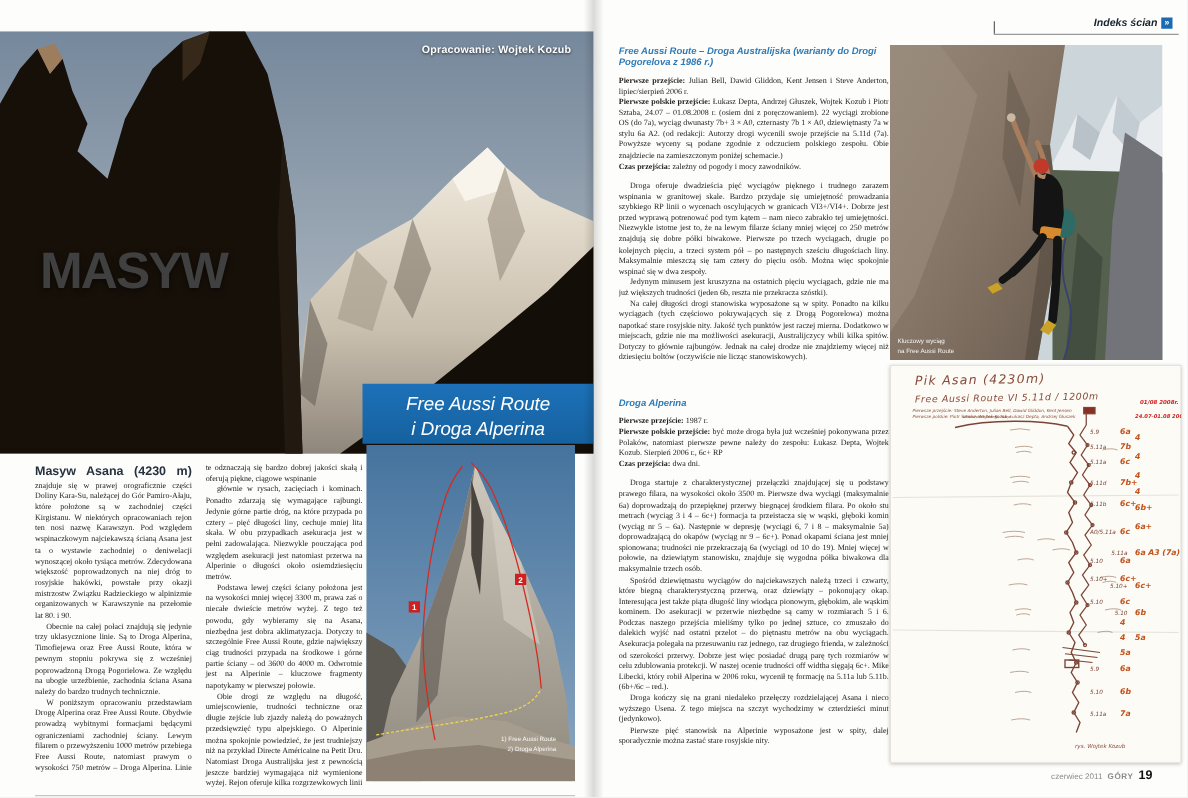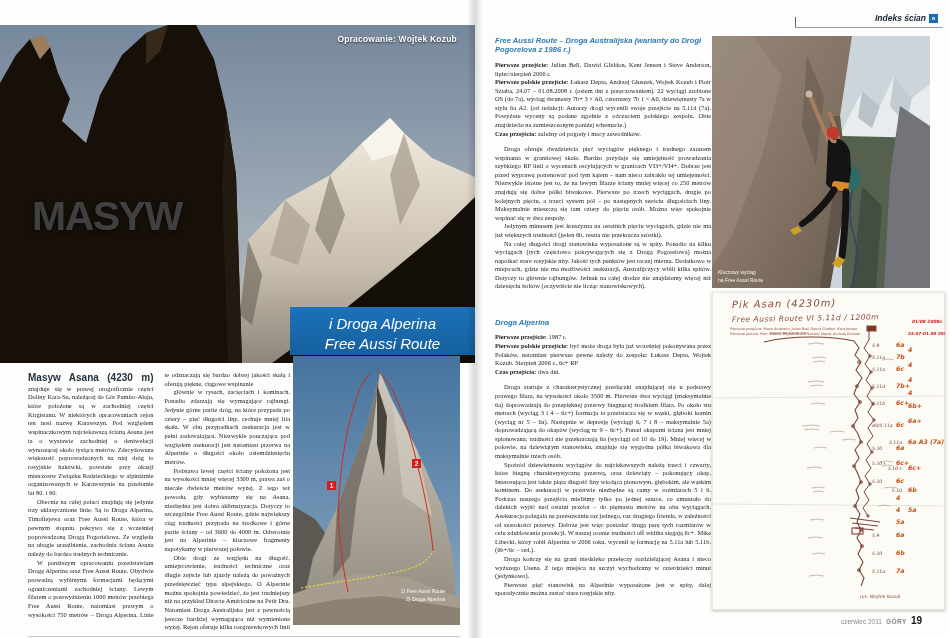--- a/index.html
+++ b/index.html
@@ -106,22 +106,22 @@
       <path d="M272,338 L330,296 L392,246 L438,208 L475,172 L475,338 Z" fill="#140e08"></path>
     </svg>
 
     <div id="photo-credit">Opracowanie: Wojtek Kozub</div>
 
     <div id="main-title">
       <div class="t-line">MASYW</div>
     </div>
 
     <div id="blue-banner">
+      <div>Free Aussi Route</div>
       <div>i Droga Alperina</div>
-      <div>Free Aussi Route</div>
     </div>
 
     <div id="article">
       <p><span class="lead-head">Masyw Asana (4230 m)</span> <span>znajduje się w prawej orograficznie części Doliny Kara-Su, należącej do Gór Pamiro-Ałaju, które położone są w zachodniej części Kirgistanu. W niektórych opracowaniach rejon ten nosi nazwę Karawszyn. Pod względem wspinaczkowym najciekawszą ścianą Asana jest ta o wystawie zachodniej o deniwelacji wynoszącej około tysiąca metrów. Zdecydowana większość poprowadzonych na niej dróg to rosyjskie hakówki, powstałe przy okazji mistrzostw Związku Radzieckiego w alpinizmie organizowanych w Karawszynie na przełomie lat 80. i 90.</span></p>
       <p>Obecnie na całej połaci znajdują się jedynie trzy uklasycznione linie. Są to Droga Alperina, Timofiejewa oraz Free Aussi Route, która w pewnym stopniu pokrywa się z wcześniej poprowadzoną Drogą Pogorielowa. Ze względu na ubogie urzeźbienie, zachodnia ściana Asana należy do bardzo trudnych technicznie.</p>
       <p>W poniższym opracowaniu przedstawiam Drogę Alperina oraz Free Aussi Route. Obydwie prowadzą wybitnymi formacjami będącymi ograniczeniami zachodniej ściany. Lewym filarem o przewyższeniu 1000 metrów przebiega Free Aussi Route, natomiast prawym o wysokości 750 metrów – Droga Alperina. Linie te odznaczają się bardzo dobrej jakości skałą i oferują piękne, ciągowe wspinanie</p>
       <p>głównie w rysach, zacięciach i kominach. Ponadto zdarzają się wymagające rajbungi. Jedynie górne partie dróg, na które przypada po cztery – pięć długości liny, cechuje mniej lita skała. W obu przypadkach asekuracja jest w pełni zadowalająca. Niezwykle pouczająca pod względem asekuracji jest natomiast przerwa na Alperinie o długości około osiemdziesięciu metrów.</p>
       <p>Podstawa lewej części ściany położona jest na wysokości mniej więcej 3300 m, prawa zaś o niecałe dwieście metrów wyżej. Z tego też powodu, gdy wybieramy się na Asana, niezbędna jest dobra aklimatyzacja. Dotyczy to szczególnie Free Aussi Route, gdzie największy ciąg trudności przypada na środkowe i górne partie ściany – od 3600 do 4000 m. Odwrotnie jest na Alperinie – kluczowe fragmenty napotykamy w pierwszej połowie.</p>
       <p>Obie drogi ze względu na długość, umiejscowienie, trudności techniczne oraz długie zejście lub zjazdy należą do poważnych przedsięwzięć typu alpejskiego. O Alperinie można spokojnie powiedzieć, że jest trudniejszy niż na przykład Directe Américaine na Petit Dru. Natomiast Droga Australijska jest z pewnością jeszcze bardziej wymagająca niż wymienione wyżej. Rejon oferuje kilka rozgrzewkowych linii w stopniu do 6b, więc z wybraniem jakiejś na rozwspinanie nie powinno być problemu.</p>
     </div>

